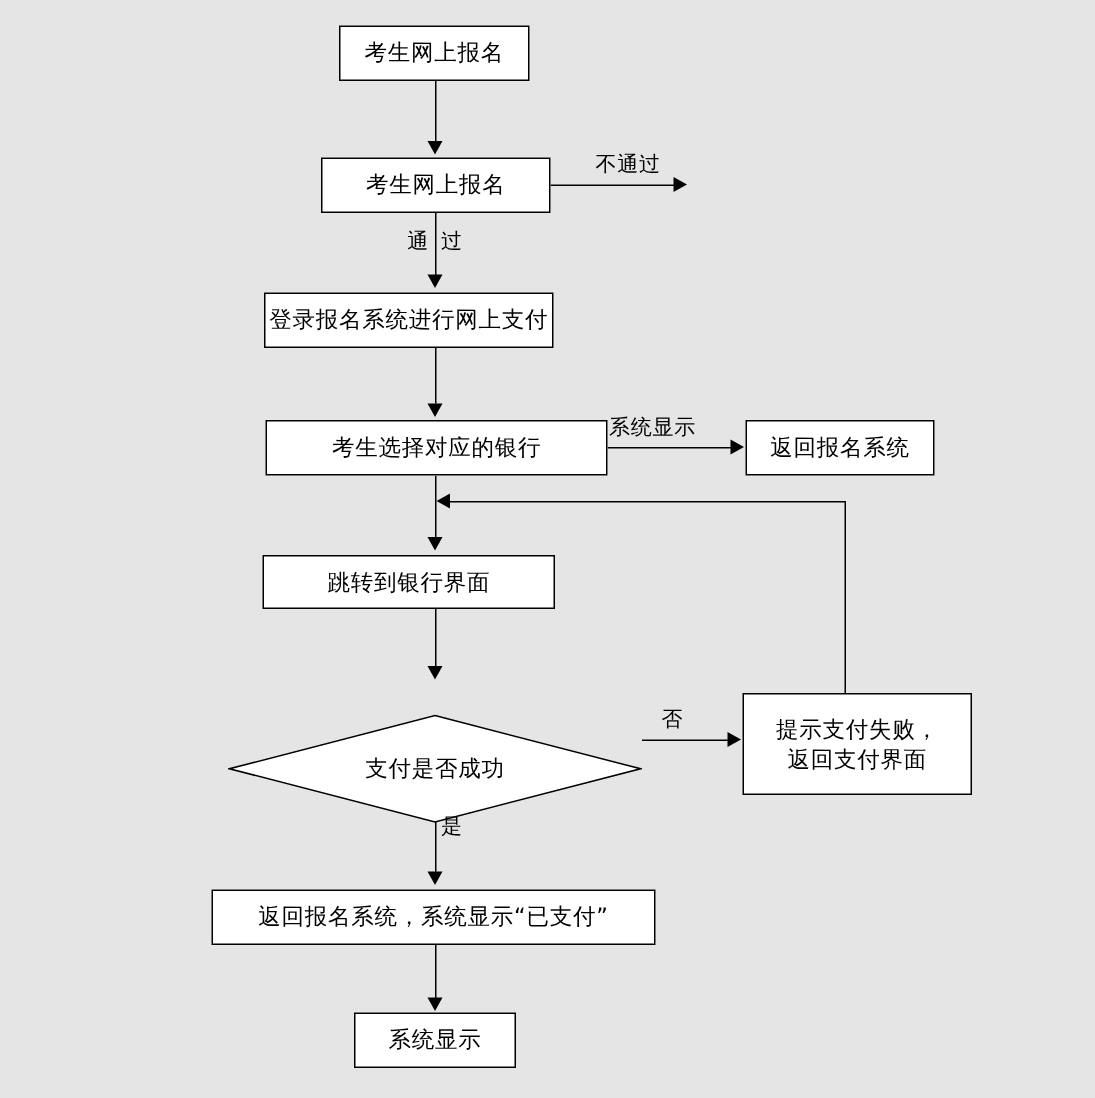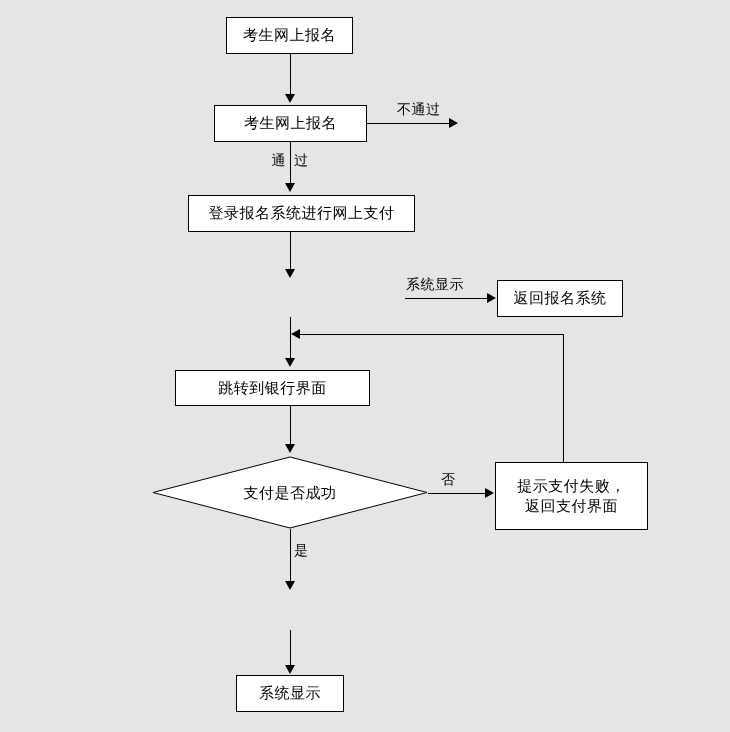--- a/index.html
+++ b/index.html
@@ -117,61 +117,63 @@
   <div class="hline" style="left:367px;top:123px;width:83px;"></div>
   <div class="arrow-right" style="left:449px;top:118px;"></div>
   <div class="edge-label" style="left:397px;top:101px;">不通过</div>
 
 
   <div class="vline" style="left:290px;top:142px;height:42px;"></div>
   <div class="arrow-down" style="left:285px;top:183px;"></div>
   <div class="edge-label split-left" style="left:258px;top:152px;width:28px;">通</div>
   <div class="edge-label split-right" style="left:294px;top:152px;width:28px;">过</div>
 
-  <div class="node" style="left:176px;top:195px;width:227px;height:37px;margin-left:12px;">登录报名系统进行网上支付</div>
+  <div class="node" style="left:176px;top:195px;width:193px;height:37px;">登录报名系统进行网上支付</div>
 
   <div class="vline" style="left:290px;top:232px;height:37px;"></div>
   <div class="arrow-down" style="left:285px;top:269px;"></div>
 
+  <div class="node" style="left:177px;top:280px;width:228px;height:37px;">考生选择对应的银行</div>
 
   <div class="hline" style="left:405px;top:298px;width:83px;"></div>
   <div class="arrow-right" style="left:487px;top:293px;"></div>
   <div class="edge-label" style="left:406px;top:276px;">系统显示</div>
 
   <div class="node" style="left:497px;top:280px;width:126px;height:37px;">返回报名系统</div>
 
   <div class="vline" style="left:290px;top:317px;height:42px;"></div>
   <div class="arrow-down" style="left:285px;top:358px;"></div>
 
   <div class="vline" style="left:563px;top:334px;height:128px;"></div>
   <div class="hline" style="left:300px;top:334px;width:264px;"></div>
   <div class="arrow-left" style="left:291px;top:329px;"></div>
 
   <div class="node" style="left:175px;top:370px;width:195px;height:36px;">跳转到银行界面</div>
 
   <div class="vline" style="left:290px;top:406px;height:39px;"></div>
   <div class="arrow-down" style="left:285px;top:444px;"></div>
 
-  <div class="diamond-wrap" style="left:152px;top:456px;width:276px;height:73px;">
+  <div class="diamond-wrap" style="left:152px;top:476px;width:276px;height:73px;">
     <svg width="276" height="73" viewBox="0 0 276 73">
       <polygon points="138,1 275,36.5 138,72 1,36.5" fill="#ffffff" stroke="#000000" stroke-width="1"></polygon>
     </svg>
     <div class="diamond-label">支付是否成功</div>
   </div>
 
   <div class="hline" style="left:428px;top:493px;width:58px;"></div>
   <div class="arrow-right" style="left:485px;top:488px;"></div>
   <div class="edge-label" style="left:441px;top:471px;">否</div>
 
   <div class="node twoline" style="left:495px;top:462px;width:153px;height:68px;">提示支付失败，
 返回支付界面</div>
 
   <div class="vline" style="left:290px;top:529px;height:53px;"></div>
   <div class="arrow-down" style="left:285px;top:581px;"></div>
   <div class="edge-label" style="left:294px;top:542px;">是</div>
 
+  <div class="node" style="left:141px;top:593px;width:296px;height:37px;">返回报名系统，系统显示“已支付”</div>
 
   <div class="vline" style="left:290px;top:630px;height:36px;"></div>
   <div class="arrow-down" style="left:285px;top:665px;"></div>
 
   <div class="node" style="left:236px;top:675px;width:108px;height:37px;">系统显示</div>
 
 </div>
 
 </body></html>

